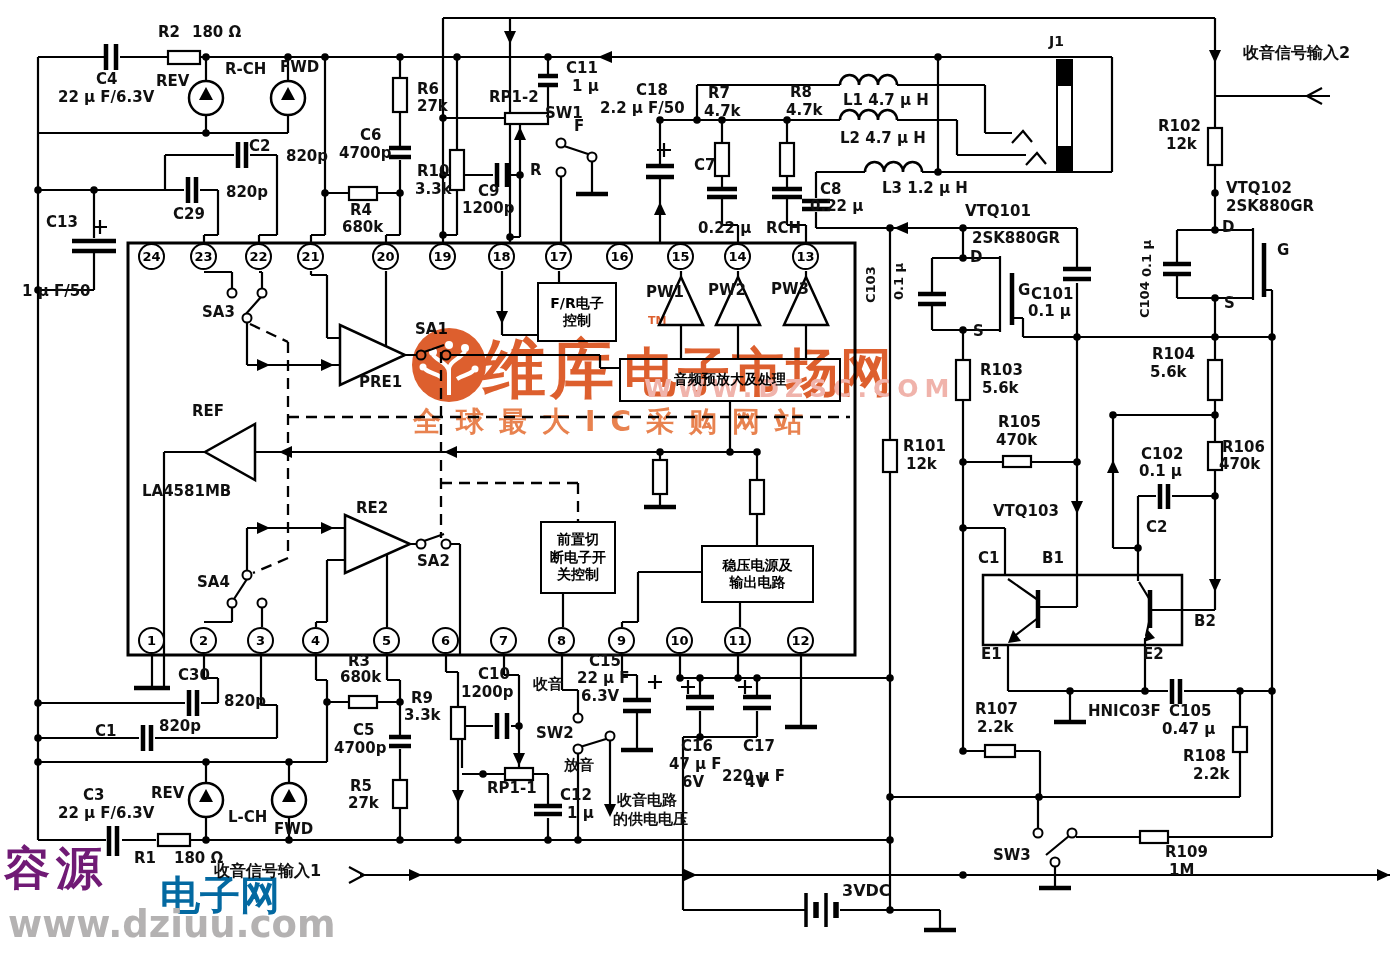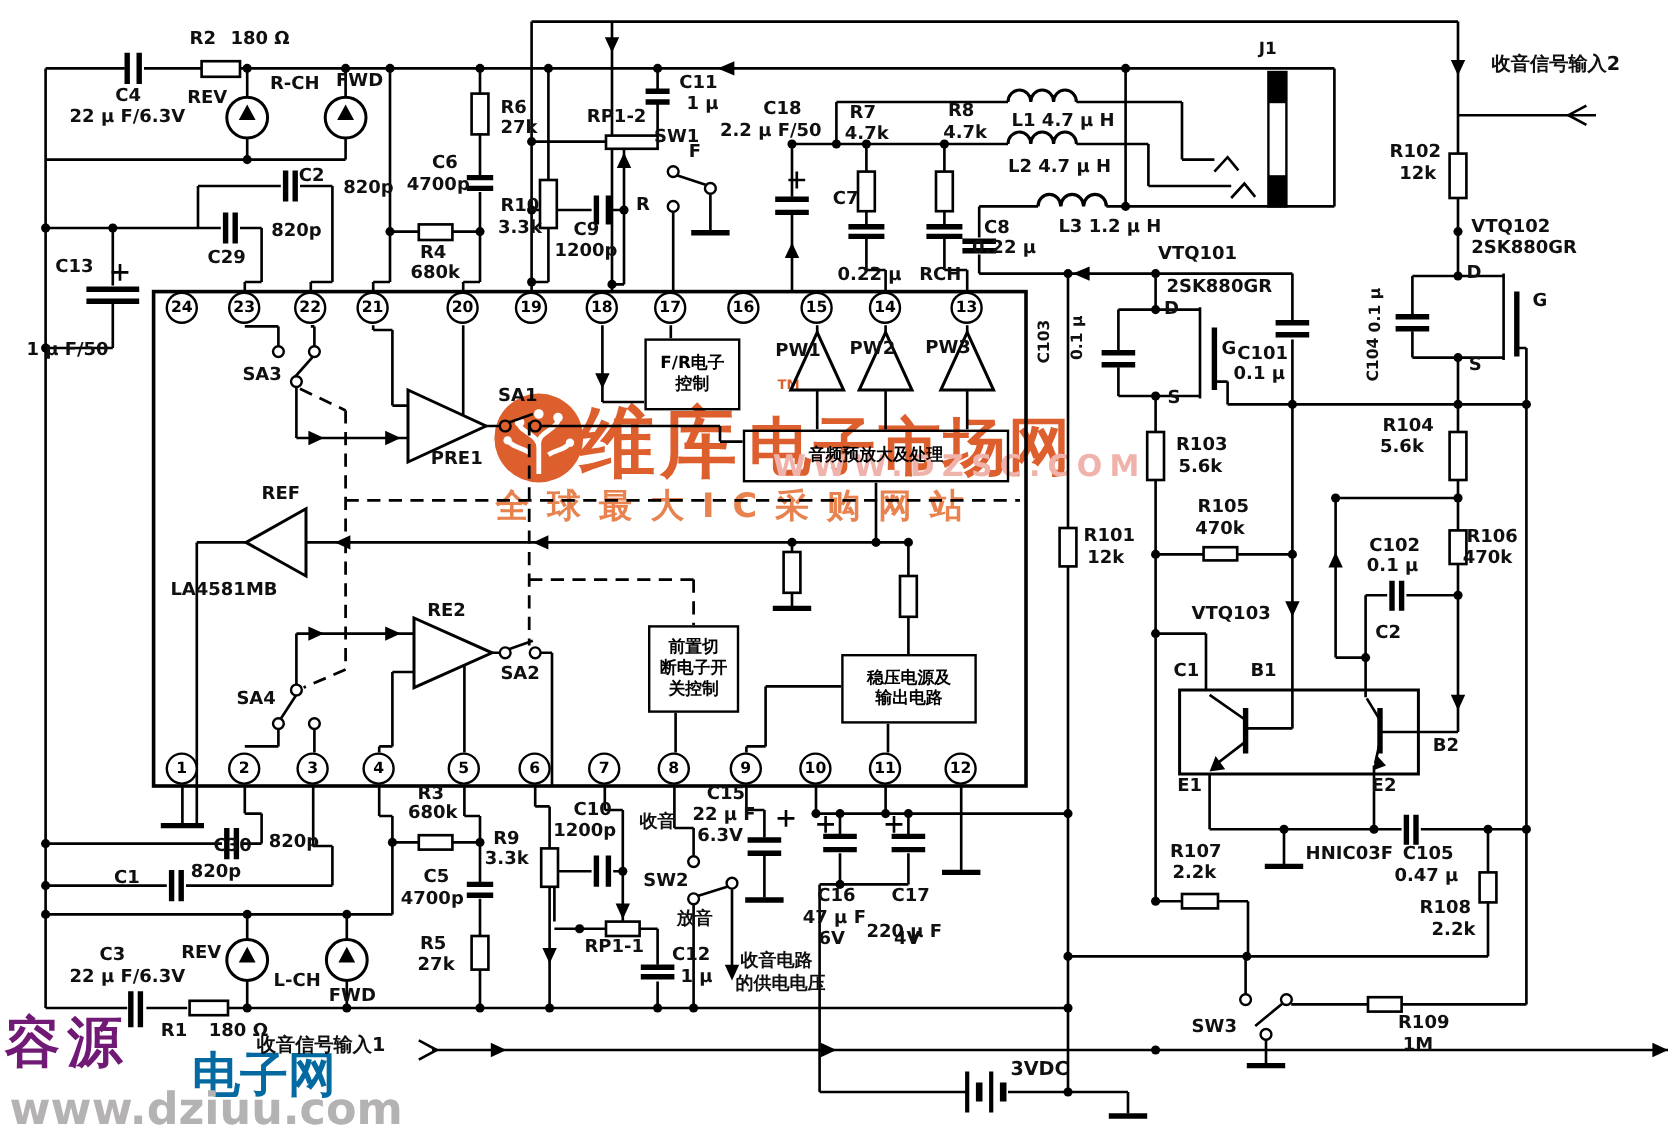--- a/index.html
+++ b/index.html
@@ -453,21 +453,21 @@
       <span class="lbl" style="left: 214px; top: 863px; font-size: 16px;">收音信号输入1</span>
       <span class="lbl" style="left: 134px; top: 851px;">R1</span>
       <span class="lbl" style="left: 174px; top: 851px;">180 Ω</span>
       <span class="lbl" style="left: 83px; top: 788px;">C3</span>
       <span class="lbl" style="left: 58px; top: 806px;">22 μ F/6.3V</span>
       <span class="lbl" style="left: 151px; top: 786px;">REV</span>
       <span class="lbl" style="left: 228px; top: 810px;">L-CH</span>
       <span class="lbl" style="left: 274px; top: 822px;">FWD</span>
       <span class="lbl" style="left: 95px; top: 724px;">C1</span>
       <span class="lbl" style="left: 159px; top: 719px;">820p</span>
-      <span class="lbl" style="left: 178px; top: 668px; margin-top: 29px;">C30</span>
+      <span class="lbl" style="left: 178px; top: 668px;">C30</span>
       <span class="lbl" style="left: 224px; top: 694px;">820p</span>
       <span class="lbl" style="left: 348px; top: 654px;">R3</span>
       <span class="lbl" style="left: 340px; top: 670px;">680k</span>
       <span class="lbl" style="left: 353px; top: 723px;">C5</span>
       <span class="lbl" style="left: 334px; top: 741px;">4700p</span>
       <span class="lbl" style="left: 350px; top: 779px;">R5</span>
       <span class="lbl" style="left: 348px; top: 796px;">27k</span>
       <span class="lbl" style="left: 411px; top: 691px;">R9</span>
       <span class="lbl" style="left: 404px; top: 708px;">3.3k</span>
       <span class="lbl" style="left: 478px; top: 667px;">C10</span>
@@ -484,21 +484,21 @@
       <span class="lbl" style="left: 577px; top: 671px;">22 μ F</span>
       <span class="lbl" style="left: 581px; top: 689px;">6.3V</span>
       <span class="lbl" style="left: 681px; top: 739px;">C16</span>
       <span class="lbl" style="left: 669px; top: 757px;">47 μ F</span>
       <span class="lbl" style="left: 682px; top: 775px;">6V</span>
       <span class="lbl" style="left: 743px; top: 739px;">C17</span>
       <span class="lbl" style="left: 722px; top: 757px; margin-top: 12px;">220 μ F</span>
       <span class="lbl" style="left: 745px; top: 775px;">4V</span>
       <span class="lbl" style="left: 359px; top: 375px;">PRE1</span>
       <span class="lbl" style="left: 356px; top: 501px;">RE2</span>
-      <span class="lbl" style="left: 218px; top: 404px;">REF</span>
+      <span class="lbl" style="left: 192px; top: 404px;">REF</span>
       <span class="lbl" style="left: 142px; top: 484px;">LA4581MB</span>
       <span class="lbl" style="left: 415px; top: 322px;">SA1</span>
       <span class="lbl" style="left: 417px; top: 554px;">SA2</span>
       <span class="lbl" style="left: 202px; top: 305px;">SA3</span>
       <span class="lbl" style="left: 197px; top: 575px; text-align: center;">SA4</span>
       <span class="lbl" style="left: 646px; top: 285px;">PW1</span>
       <span class="lbl" style="left: 708px; top: 283px;">PW2</span>
       <span class="lbl" style="left: 771px; top: 282px;">PW3</span>
     </div>
 

